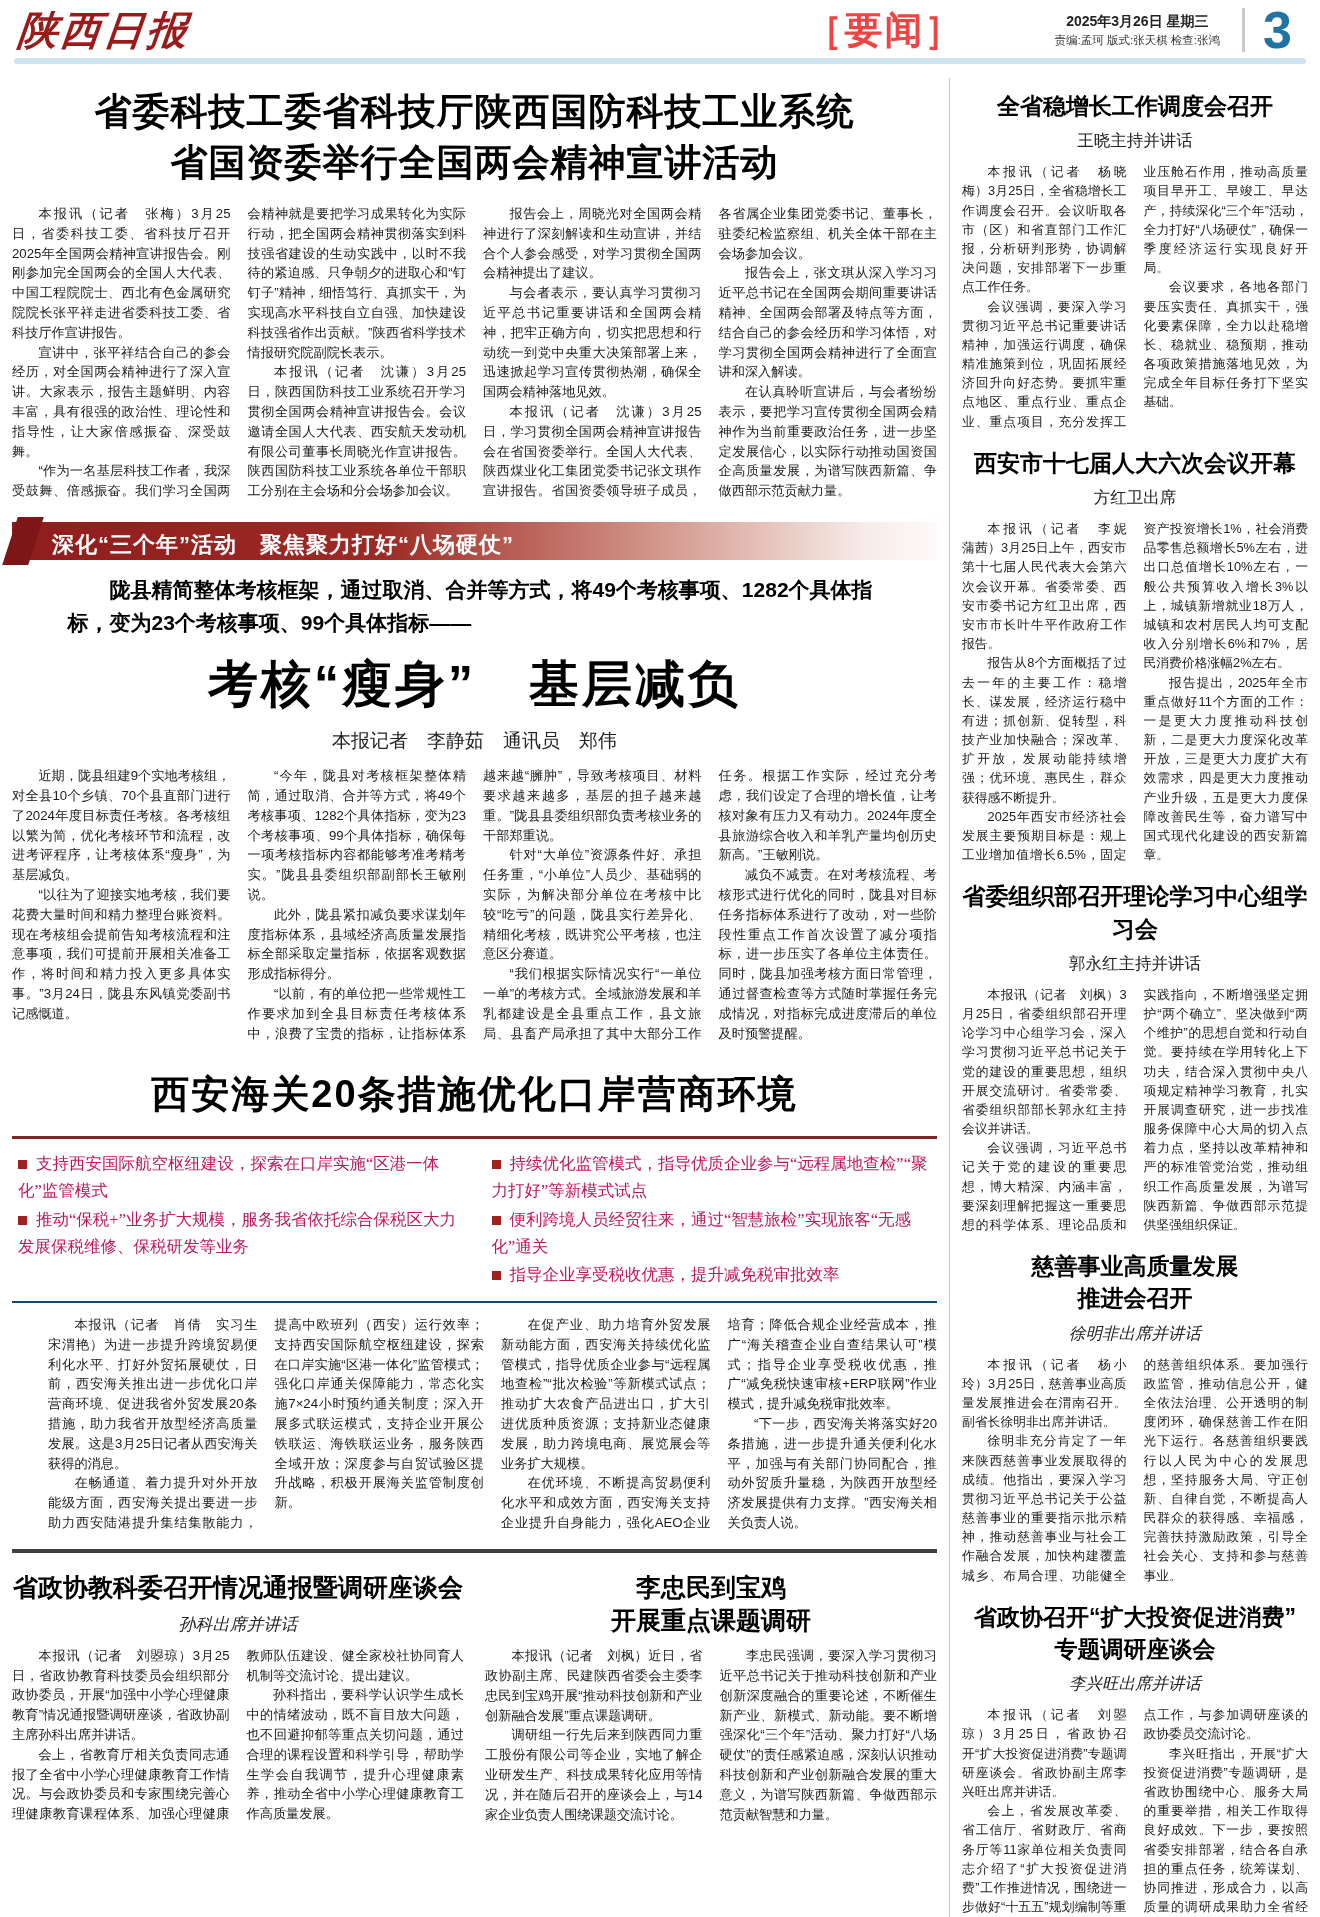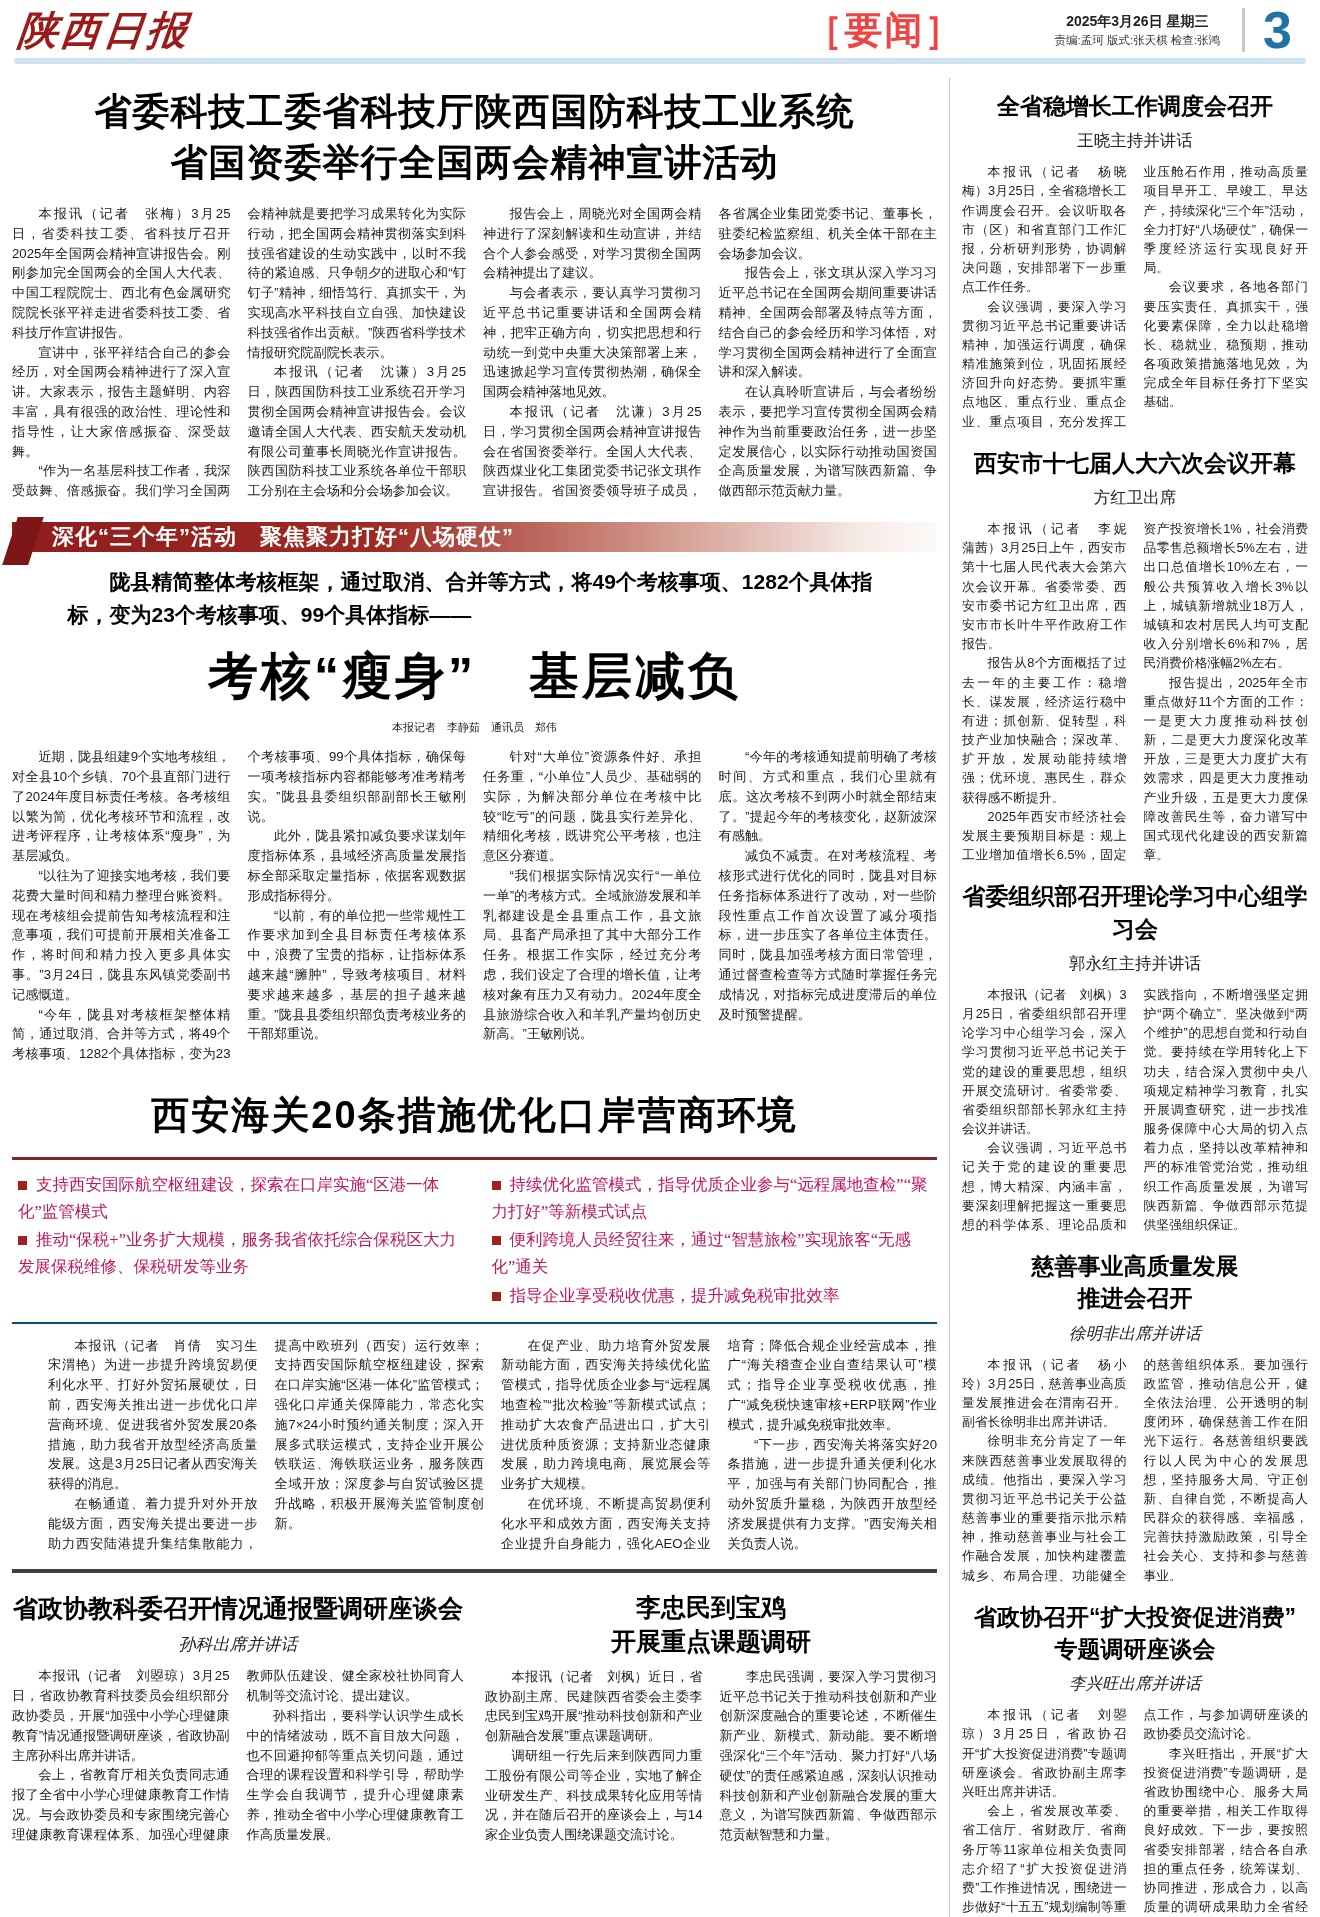--- a/index.html
+++ b/index.html
@@ -32,33 +32,33 @@
   .body-cols { text-align:justify; line-height:1.5; font-size:13.2px; color:#1a1a1a; }
   .cols-4 { column-count:4; column-gap:17px; }
   .cols-2 { column-count:2; column-gap:17px; }
 
   
   .main-headline { white-space:pre-line; text-align:center; font-size:37px; font-weight:800;
     line-height:1.38; letter-spacing:1px; margin:12px 0 16px 0; color:#000; }
   .main-body { min-height:300px; }
 
   
-  .banner { position:relative; height:30px; margin:18px 0 8px 0; display:flex; align-items:flex-end;
+  .banner { position:relative; height:38px; margin:18px 0 8px 0; display:flex; align-items:flex-end;
     background:linear-gradient(90deg,#8e1d1d 0%,#9e2a24 40%,#cf9084 68%,#f6ebe7 92%,#fdfaf9 100%); }
   .banner::before { content:""; position:absolute; left:-2px; top:-5px; width:26px; height:48px;
     background:#7d1616; transform:skewX(-18deg); }
   .banner-text { position:relative; color:#fff; font-size:22px; font-weight:bold;
     padding-left:40px; letter-spacing:1px; }
 
   
   .lede { width:88%; margin:14px auto 4px auto; font-size:21px; font-weight:bold;
     line-height:1.55; text-indent:2em; color:#000; }
   .kaohe-headline { text-align:center; font-size:50px; font-weight:800; letter-spacing:3px;
     margin:12px 0 10px 0; color:#000; }
-  .byline-center { text-align:center; font-size:11px; color:#222; margin-bottom:12px; }
+  .byline-center { text-align:center; font-size:19px; color:#222; margin-bottom:12px; }
 
   
   .customs-headline { text-align:center; font-size:38px; font-weight:800; letter-spacing:2px;
     margin:26px 0 16px 0; color:#000; }
   .bullet-box { border-top:3px solid #7e2626; border-bottom:2px solid #0c4a6e;
     padding:12px 6px; column-count:2; column-gap:34px;
     font-family:"Liberation Serif","DejaVu Serif",serif; font-size:16.5px; line-height:1.62; color:#be185d; }
   .bullet-box p { text-indent:0; margin-bottom:2px; break-inside:avoid; }
   .bullet-box p::before { content:""; display:inline-block; width:9px; height:9px;
     background:#a32020; margin-right:9px; }
@@ -128,21 +128,20 @@
         <h2 class="kaohe-headline">考核“瘦身”　基层减负</h2>
         <div class="byline-center">本报记者　李静茹　通讯员　郑伟</div>
         <div class="body-cols cols-4">
             <p>近期，陇县组建9个实地考核组，对全县10个乡镇、70个县直部门进行了2024年度目标责任考核。各考核组以繁为简，优化考核环节和流程，改进考评程序，让考核体系“瘦身”，为基层减负。</p>
             <p>“以往为了迎接实地考核，我们要花费大量时间和精力整理台账资料。现在考核组会提前告知考核流程和注意事项，我们可提前开展相关准备工作，将时间和精力投入更多具体实事。”3月24日，陇县东风镇党委副书记感慨道。</p>
             <p>“今年，陇县对考核框架整体精简，通过取消、合并等方式，将49个考核事项、1282个具体指标，变为23个考核事项、99个具体指标，确保每一项考核指标内容都能够考准考精考实。”陇县县委组织部副部长王敏刚说。</p>
             <p>此外，陇县紧扣减负要求谋划年度指标体系，县域经济高质量发展指标全部采取定量指标，依据客观数据形成指标得分。</p>
             <p>“以前，有的单位把一些常规性工作要求加到全县目标责任考核体系中，浪费了宝贵的指标，让指标体系越来越“臃肿”，导致考核项目、材料要求越来越多，基层的担子越来越重。”陇县县委组织部负责考核业务的干部郑重说。</p>
             <p>针对“大单位”资源条件好、承担任务重，“小单位”人员少、基础弱的实际，为解决部分单位在考核中比较“吃亏”的问题，陇县实行差异化、精细化考核，既讲究公平考核，也注意区分赛道。</p>
             <p>“我们根据实际情况实行“一单位一单”的考核方式。全域旅游发展和羊乳都建设是全县重点工作，县文旅局、县畜产局承担了其中大部分工作任务。根据工作实际，经过充分考虑，我们设定了合理的增长值，让考核对象有压力又有动力。2024年度全县旅游综合收入和羊乳产量均创历史新高。”王敏刚说。</p>
-            <p>“今年的考核通知提前明确了考核时间、方式和重点，我们心里就有底。这次考核不到两小时就全部结束了。”提起今年的考核变化，赵新波深有感触。</p>
             <p>减负不减责。在对考核流程、考核形式进行优化的同时，陇县对目标任务指标体系进行了改动，对一些阶段性重点工作首次设置了减分项指标，进一步压实了各单位主体责任。同时，陇县加强考核方面日常管理，通过督查检查等方式随时掌握任务完成情况，对指标完成进度滞后的单位及时预警提醒。</p>
           </div>
       </div>
 
       <div>
         <h2 class="customs-headline">西安海关20条措施优化口岸营商环境</h2>
         <div class="bullet-box">
             <p>支持西安国际航空枢纽建设，探索在口岸实施“区港一体化”监管模式</p>
             <p>推动“保税+”业务扩大规模，服务我省依托综合保税区大力发展保税维修、保税研发等业务</p>
             <p>持续优化监管模式，指导优质企业参与“远程属地查检”“聚力打好”等新模式试点</p>

